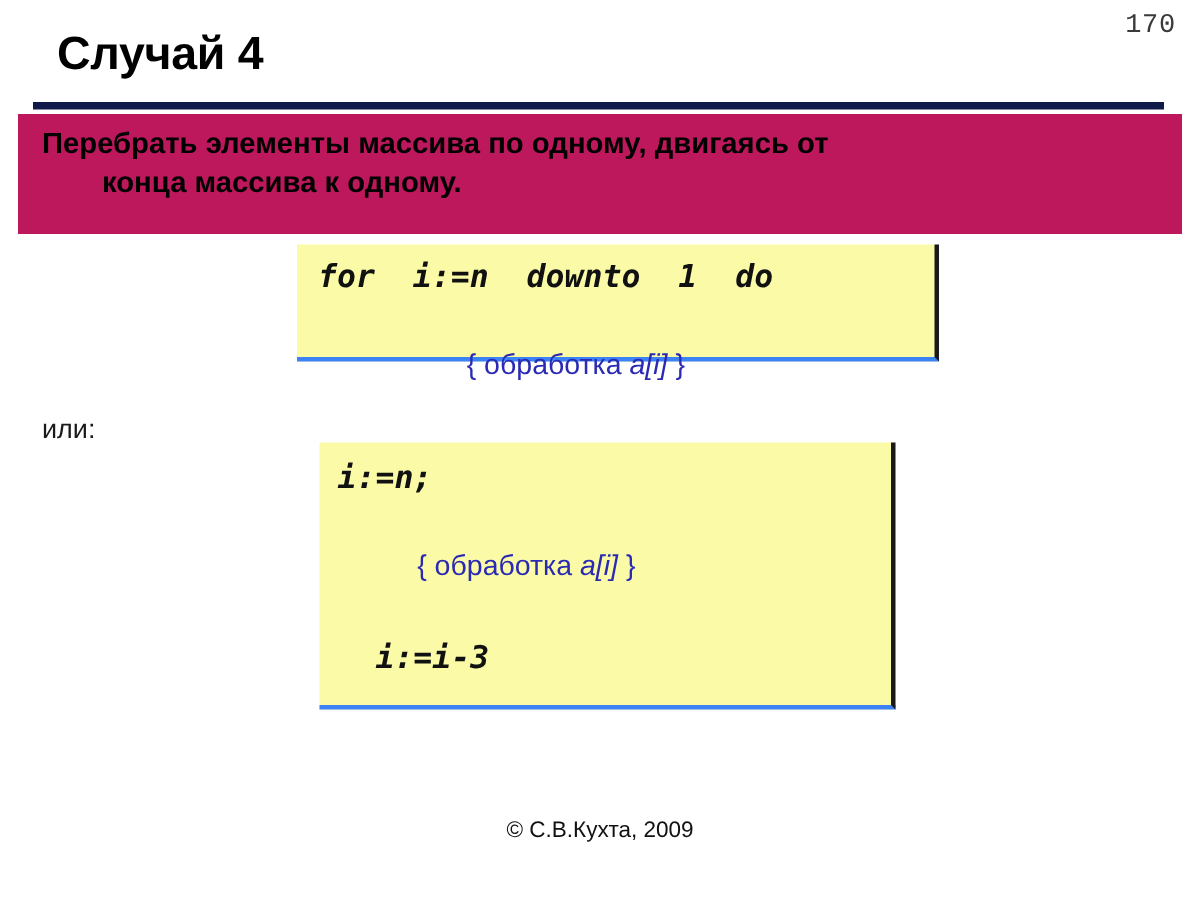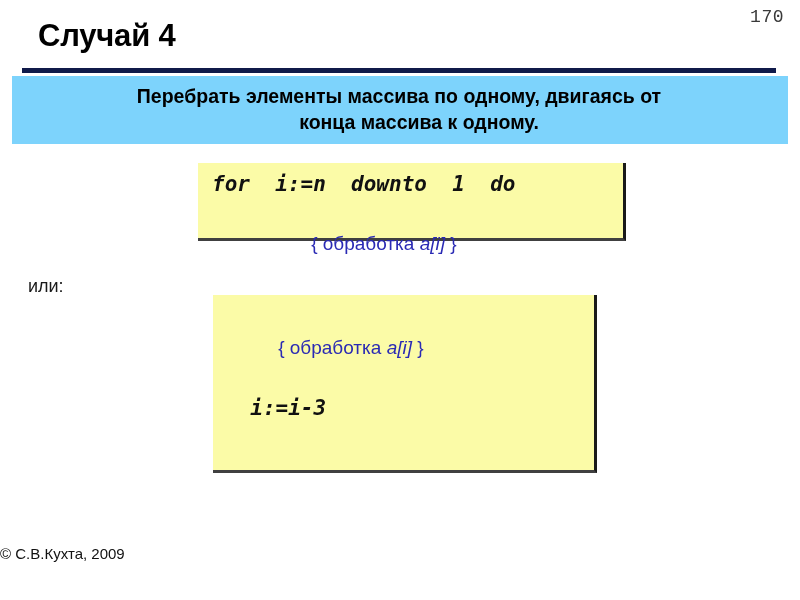--- a/index.html
+++ b/index.html
@@ -46,23 +46,22 @@
     height: 5px;
     background: #101A4A;
   }
 
   
   .banner {
     position: absolute;
     left: 12px;
     top: 76px;
     width: 776px;
-    height: 68px;
-    background: #7dd3fc;
-    text-align: center;
+    height: 80px;
+    background: #be185d;
   }
   .banner-text {
     padding: 7px 18px 0 16px;
     font-size: 19.5px;
     font-weight: bold;
     color: #000000;
     line-height: 26px;
   }
   .banner-line2 {
     display: block;
@@ -76,21 +75,21 @@
     top: 276px;
     font-size: 18px;
     color: #1a1a1a;
   }
 
   
   .code-box {
     position: absolute;
     background: #FBFBA7;
     border-right: 3px solid #1a1a1a;
-    border-bottom: 3px solid #404040;
+    border-bottom: 3px solid #3b82f6;
     box-sizing: border-box;
   }
   #code-box-1 {
     left: 198px;
     top: 163px;
     width: 428px;
     height: 78px;
     padding: 6px 0 0 0;
   }
   #code-box-2 {
@@ -129,20 +128,21 @@
     font-style: italic;
     margin-top: 30px;
   }
 
   
   .footer {
     position: absolute;
     left: 0;
     right: 0;
     top: 545px;
+    text-align: center;
     font-size: 15px;
     color: #111111;
   }
 </style>
 </head>
 <body>
 
 <div class="slide-number">170</div>
 
 <div class="slide-title">Случай 4</div>
@@ -159,19 +159,20 @@
 <div class="or-label">или:</div>
 
 <div class="code-box" id="code-box-1">
   <div class="code-line">for  i:=n  downto  1  do</div>
   <div class="comment-line">
     <span>{ обработка </span><span class="comment-var">a[i]</span><span> }</span>
   </div>
 </div>
 
 <div class="code-box" id="code-box-2">
+  <div class="code-line">i:=n;</div>
   <div class="comment-line">
     <span>{ обработка </span><span class="comment-var">a[i]</span><span> }</span>
   </div>
   <div class="code-line">  i:=i-3</div>
 </div>
 
 <div class="footer">© С.В.Кухта, 2009</div>
 
 </body></html>

